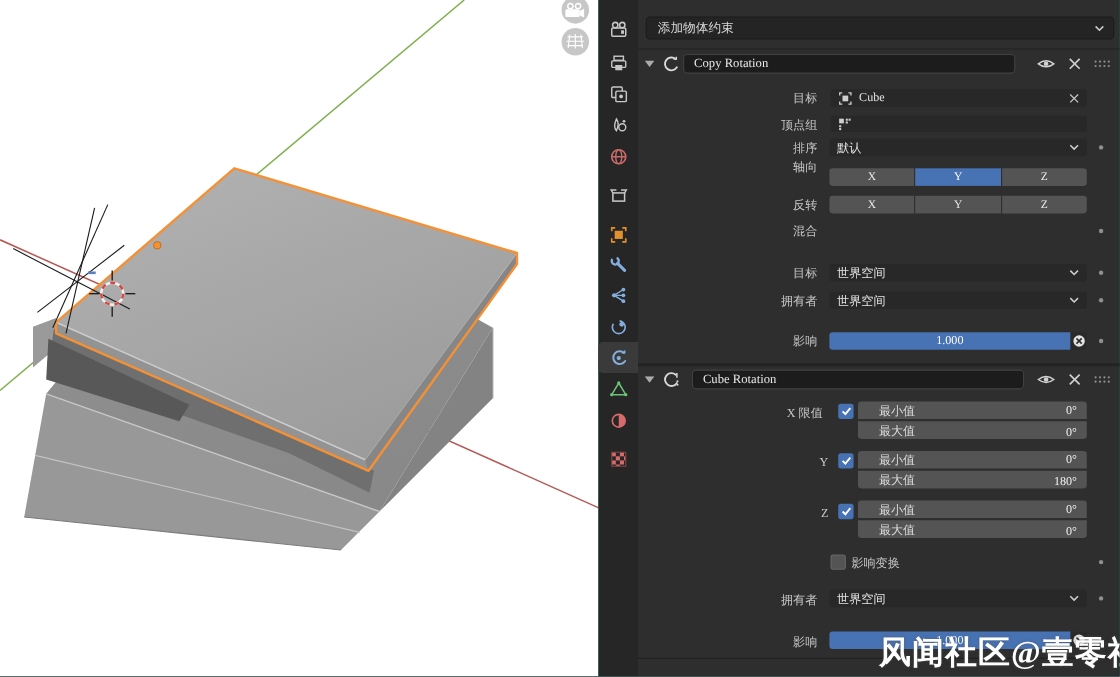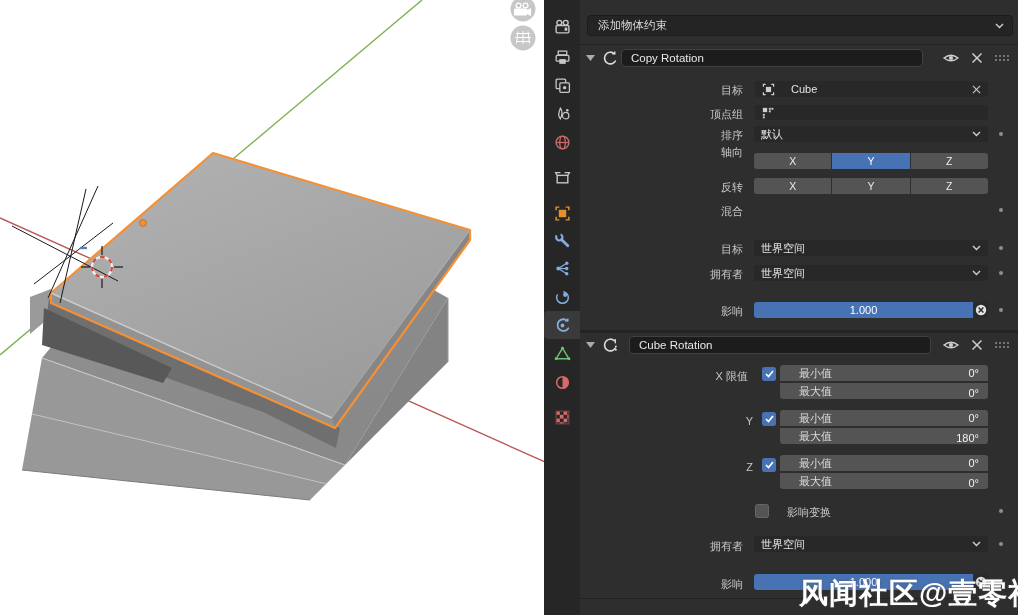--- a/index.html
+++ b/index.html
@@ -1,17 +1,17 @@
 <!DOCTYPE html>
 <html><head>
 <meta charset="utf-8">
 <style>
   html,body{margin:0;padding:0;background:#1a1a1a;}
   #app{position:relative;width:1018px;height:615px;overflow:hidden;
-       font-family:Liberation Sans, sans-serif;background:#0f766e;
+       font-family:Liberation Serif, serif;background:#0f766e;
        -webkit-font-smoothing:antialiased;}
   
   #viewport{position:absolute;left:0;top:0;width:544px;height:615px;background:#ffffff;}
   
   #tabbar{position:absolute;left:544px;top:0;width:36px;height:615px;background:#262626;}
   .tab{position:absolute;left:0;width:36px;height:28px;display:flex;align-items:center;justify-content:center;}
   .tab.active{background:#3a3a3a;border-radius:4px 0 0 4px;}
   
   #panel{position:absolute;left:580px;top:0;width:438px;height:615px;background:#2e2e2e;}
   .divider{position:absolute;left:0;width:438px;height:1px;background:#222;}
@@ -38,21 +38,21 @@
   .segbtn.first{border-radius:3px 0 0 3px;} .segbtn.last{border-radius:0 3px 3px 0;}
   .segbtn.active{background:#4772b3;color:#fff;}
   .slider{position:absolute;background:#4772b3;border-radius:3px 0 0 3px;color:#fff;font-size:11px;
           display:flex;align-items:center;justify-content:center;}
   .sliderx{position:absolute;background:#2a2a2a;border-radius:0 3px 3px 0;display:flex;
            align-items:center;justify-content:center;}
   .chk{position:absolute;width:14px;height:14px;border-radius:2.5px;box-sizing:border-box;
        display:flex;align-items:center;justify-content:center;}
   .chk.on{background:#4772b3;} .chk.off{background:#545454;border:1px solid #666;}
   .dot{position:absolute;width:4px;height:4px;border-radius:50%;background:#8f8f8f;left:419px;}
-  .lefttext{position:absolute;color:#c8c8c8;font-size:11px;height:14px;line-height:14px;margin-left:13px;}
+  .lefttext{position:absolute;color:#c8c8c8;font-size:11px;height:14px;line-height:14px;}
   .xicon{display:flex;align-items:center;}
   
   #watermark{position:absolute;left:799px;top:574px;color:#ffffff;font-size:29px;font-weight:600;
              letter-spacing:1px;z-index:60;text-shadow:0 0 3px rgba(80,80,80,.55);white-space:nowrap;}
 </style>
 </head>
 <body>
 
 <div id="app">
 
@@ -293,21 +293,21 @@
             <circle cx="2" cy="6" r="1"></circle>
             <circle cx="6" cy="6" r="1"></circle>
             <circle cx="10" cy="6" r="1"></circle>
             <circle cx="14" cy="6" r="1"></circle>
           </g>
         </svg>
     </div>
 
     <div class="rowlabel" style="top:83px">目标</div>
     <div class="dd" style="left:175px;top:81px;width:233px;height:16px">
-      <span class="xicon" style="gap:16px">
+      <span class="xicon" style="gap:6px">
         <svg width="13" height="13" viewBox="0 0 14 14">
             <g stroke="#cfcfcf" stroke-width="1.3" fill="none">
               <path d="M1.5,4 V1.5 H4"></path>
               <path d="M10,1.5 H12.5 V4"></path>
               <path d="M12.5,10 V12.5 H10"></path>
               <path d="M4,12.5 H1.5 V10"></path>
             </g>
             <rect x="4.2" y="4.2" width="5.6" height="5.6" fill="#cfcfcf"></rect>
           </svg>
         <span>Cube</span>

